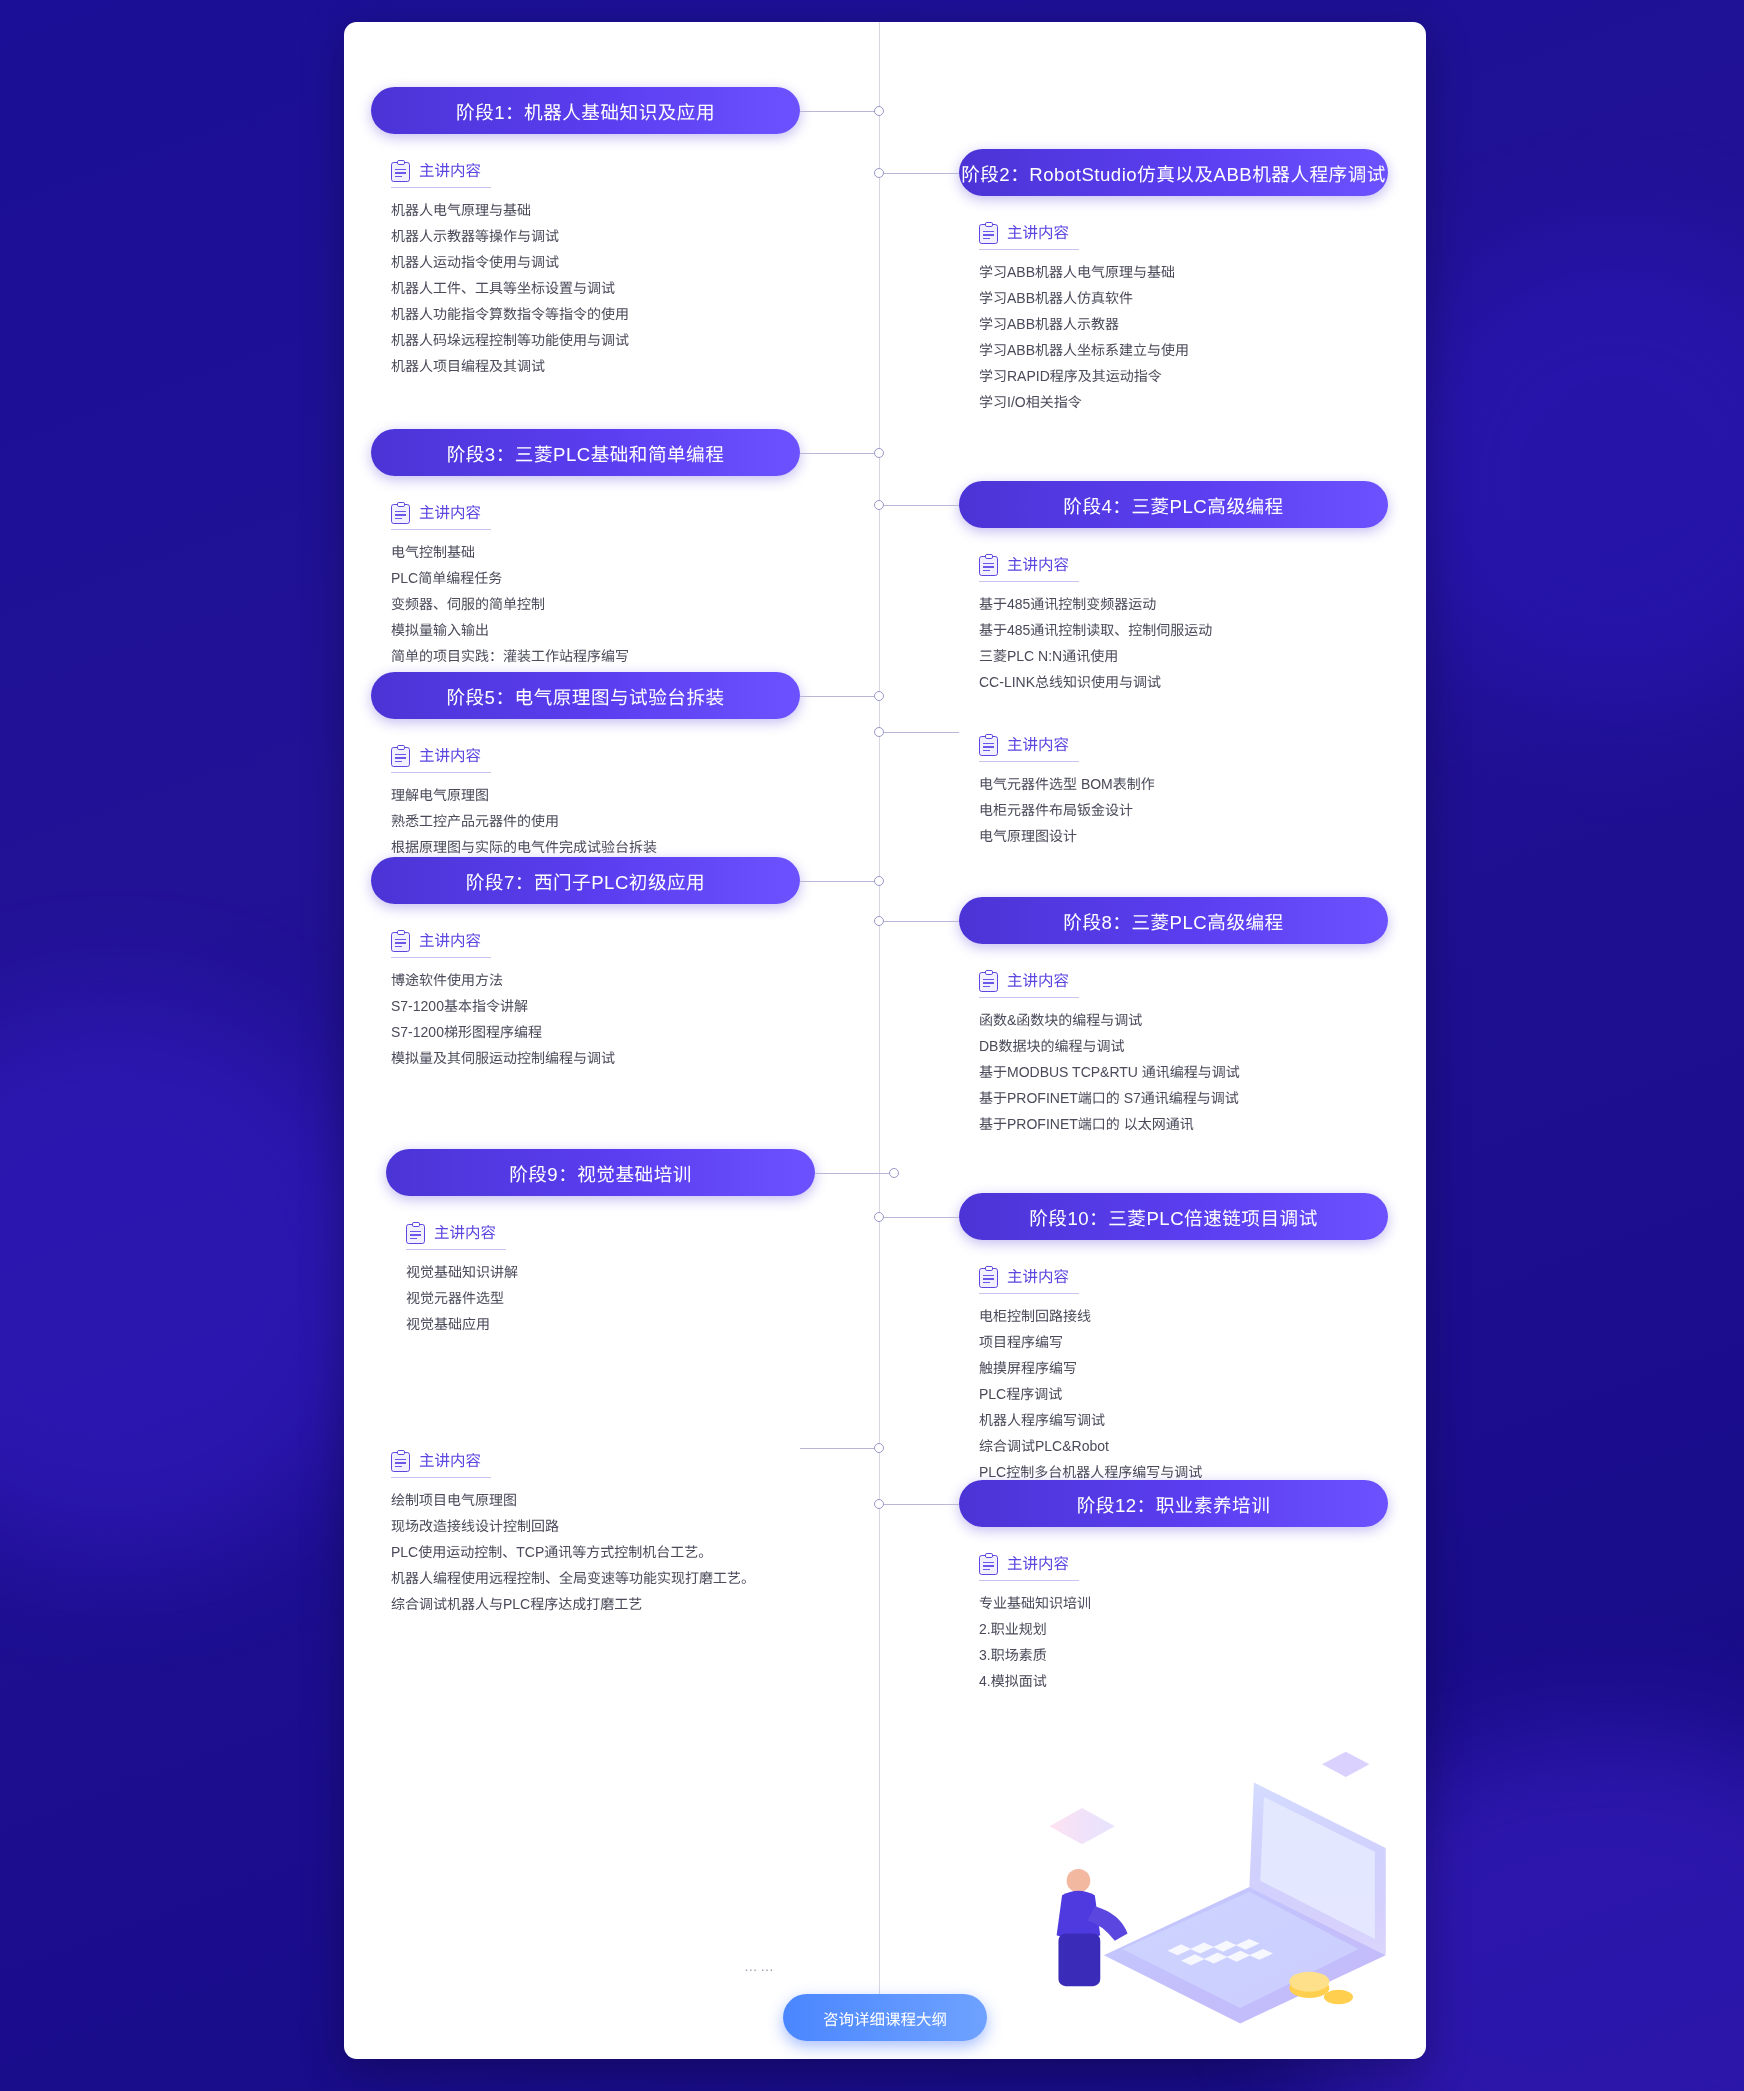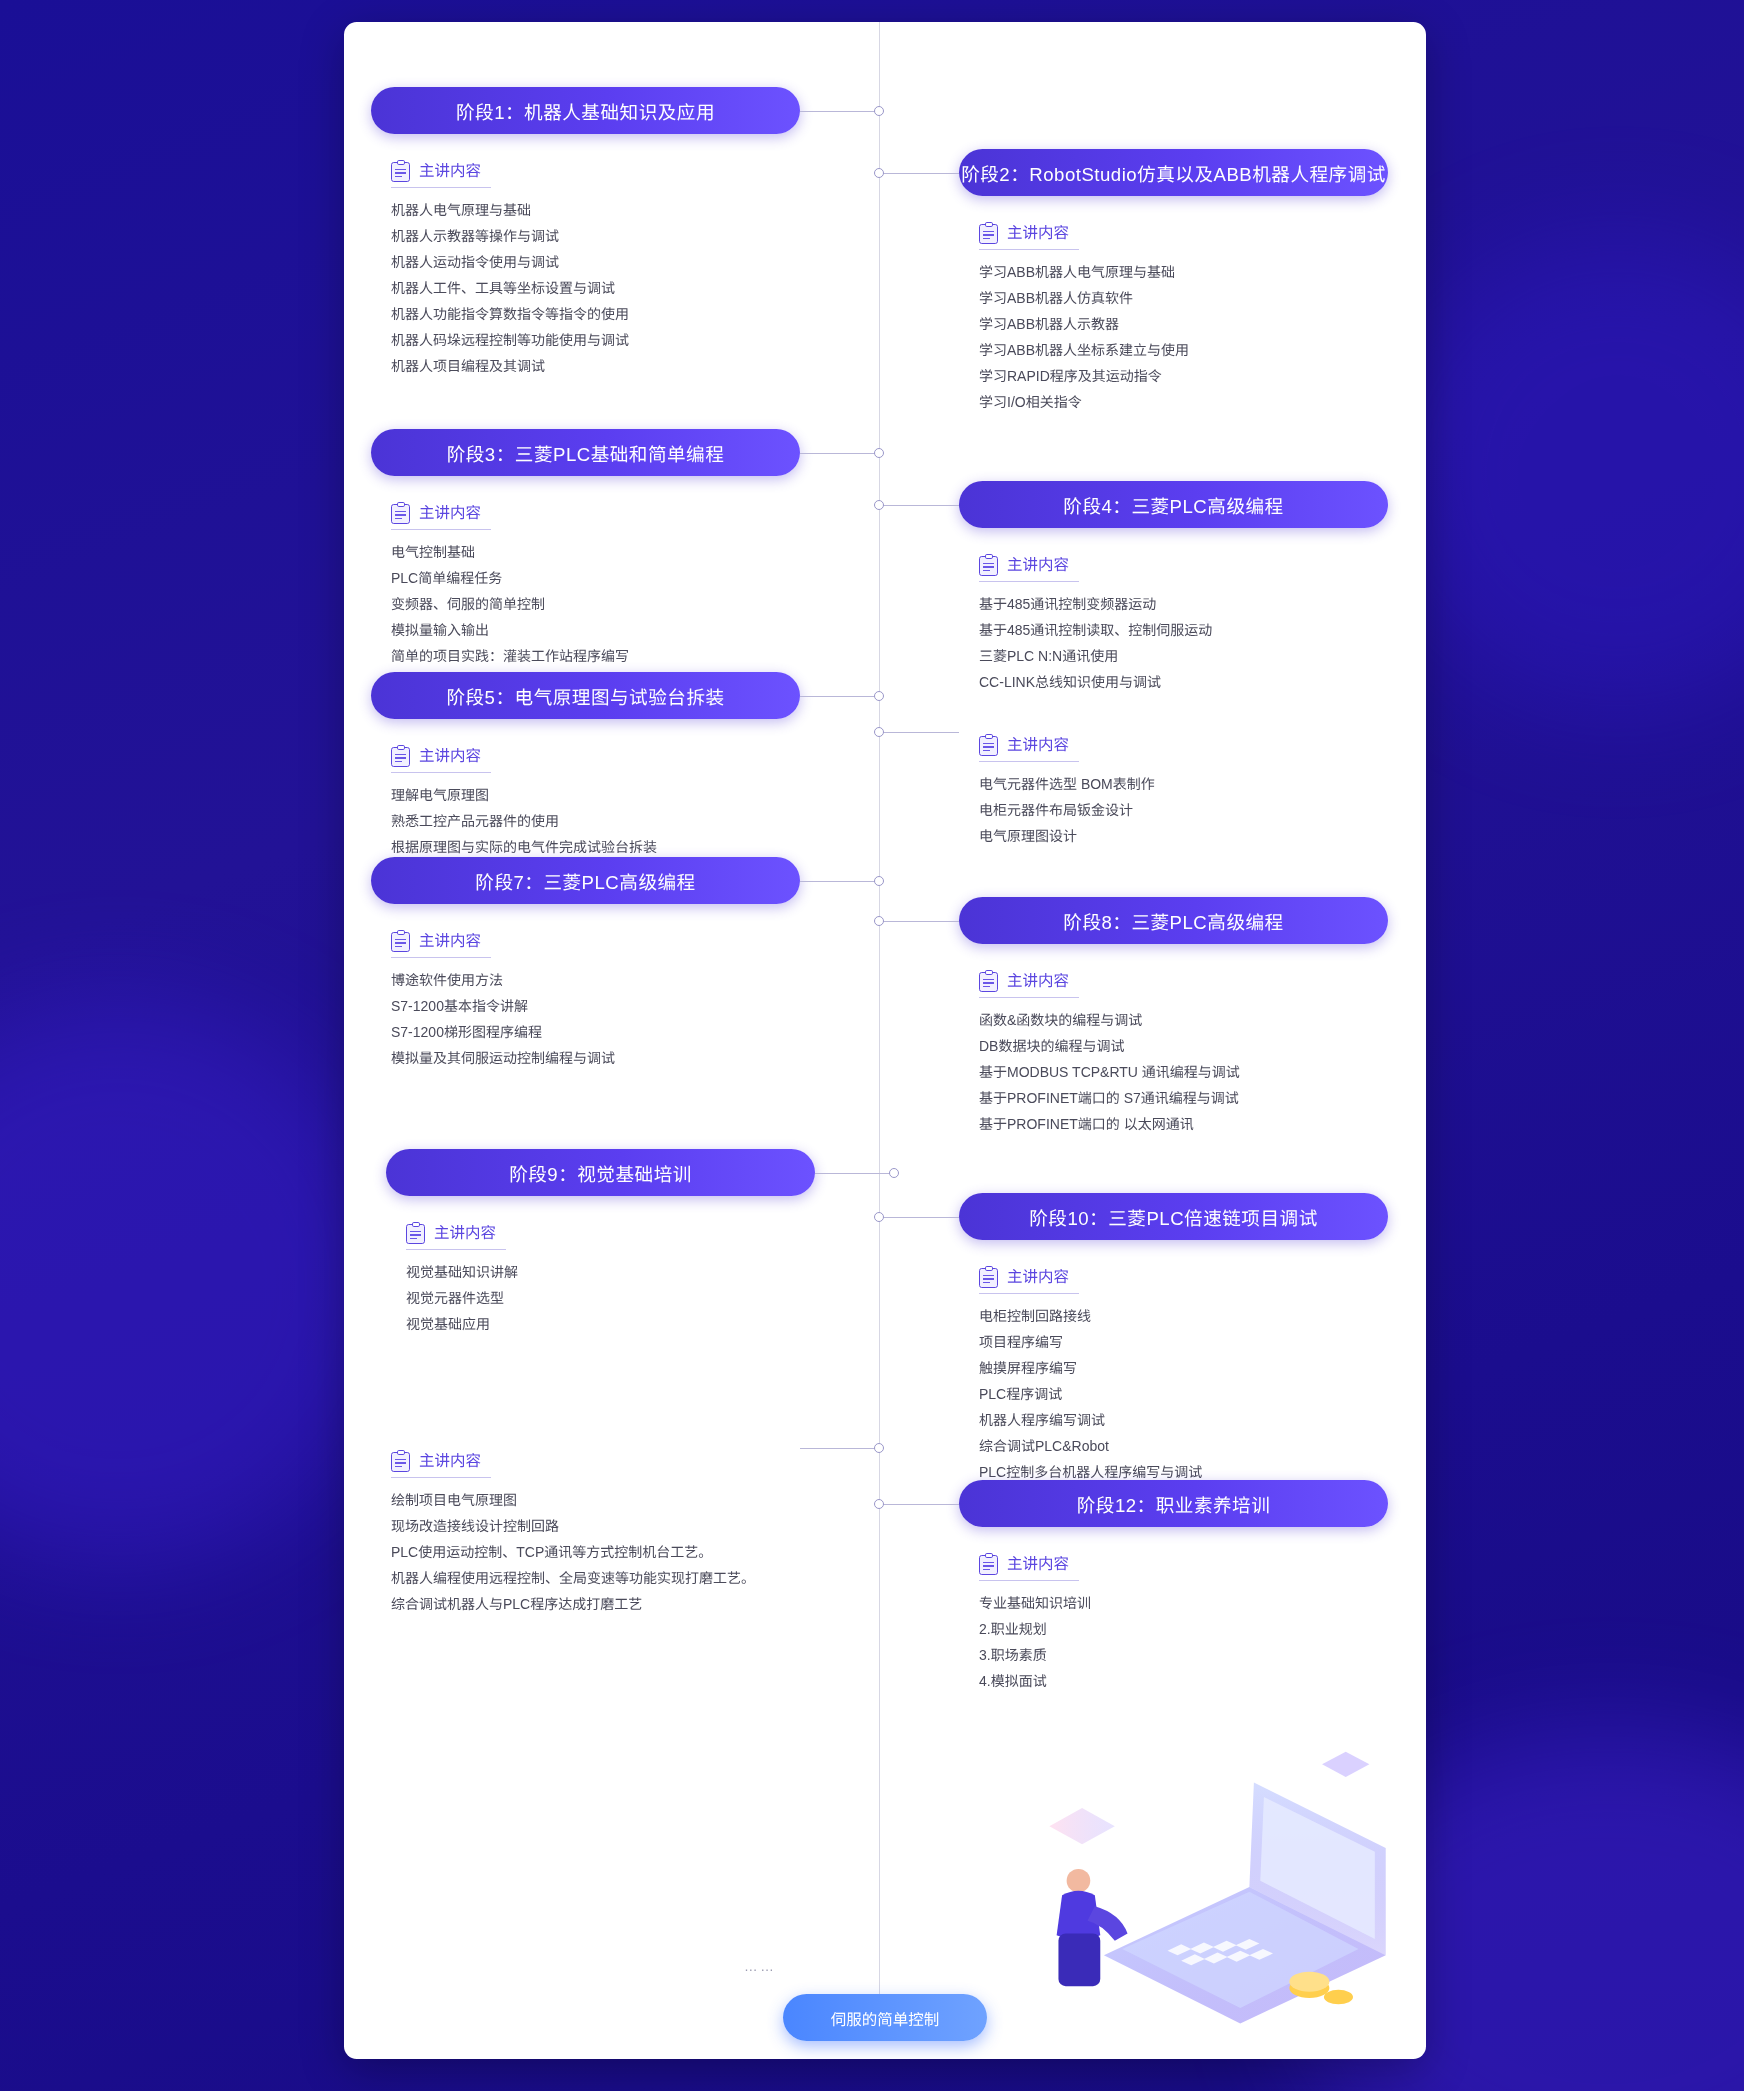--- a/index.html
+++ b/index.html
@@ -330,21 +330,21 @@
             <span class="content-title">主讲内容</span>
           </div>
           <div class="title-underline" style="width: 100px;"></div>
           <ul class="bullets">
             <li>电气元器件选型 BOM表制作</li>
             <li>电柜元器件布局钣金设计</li>
             <li>电气原理图设计</li>
           </ul>
         </div>
         <div class="stage left" style="left: 27px; top: 835px; width: 429px;">
-          <div class="stage-pill">阶段7：三菱PLC高级编程</div>
+          <div class="stage-pill">阶段7：西门子PLC初级应用</div>
           <div class="connector" style="left: 429px; width: 78px;"></div>
           <div class="node-dot" style="left: 503px;"></div>
           <div class="content-head">
             <span class="clipboard-icon">
               <span class="body"></span>
               <span class="clip"></span>
               <span class="ln l1"></span>
               <span class="ln l2"></span>
               <span class="ln l3"></span>
             </span>
@@ -514,16 +514,16 @@
       <rect x="40" y="226" width="46" height="58" rx="8" fill="#3a2bb8"></rect>
 
       <ellipse cx="316" cy="286" rx="22" ry="11" fill="#ffcf4d"></ellipse>
       <ellipse cx="316" cy="279" rx="22" ry="11" fill="#ffe08a"></ellipse>
       <ellipse cx="348" cy="296" rx="16" ry="8" fill="#ffcf4d"></ellipse>
 
       <polygon points="30,108 66,88 102,108 66,128" fill="url(#lg3)" opacity=".6"></polygon>
       <polygon points="330,40 356,26 382,40 356,54" fill="#b6a4ff" opacity=".5"></polygon>
     </svg>
 
-    <div class="cta">伺服的简单控制</div>
+    <div class="cta">咨询详细课程大纲</div>
   </div>
 </div>
 
 
 </body></html>

